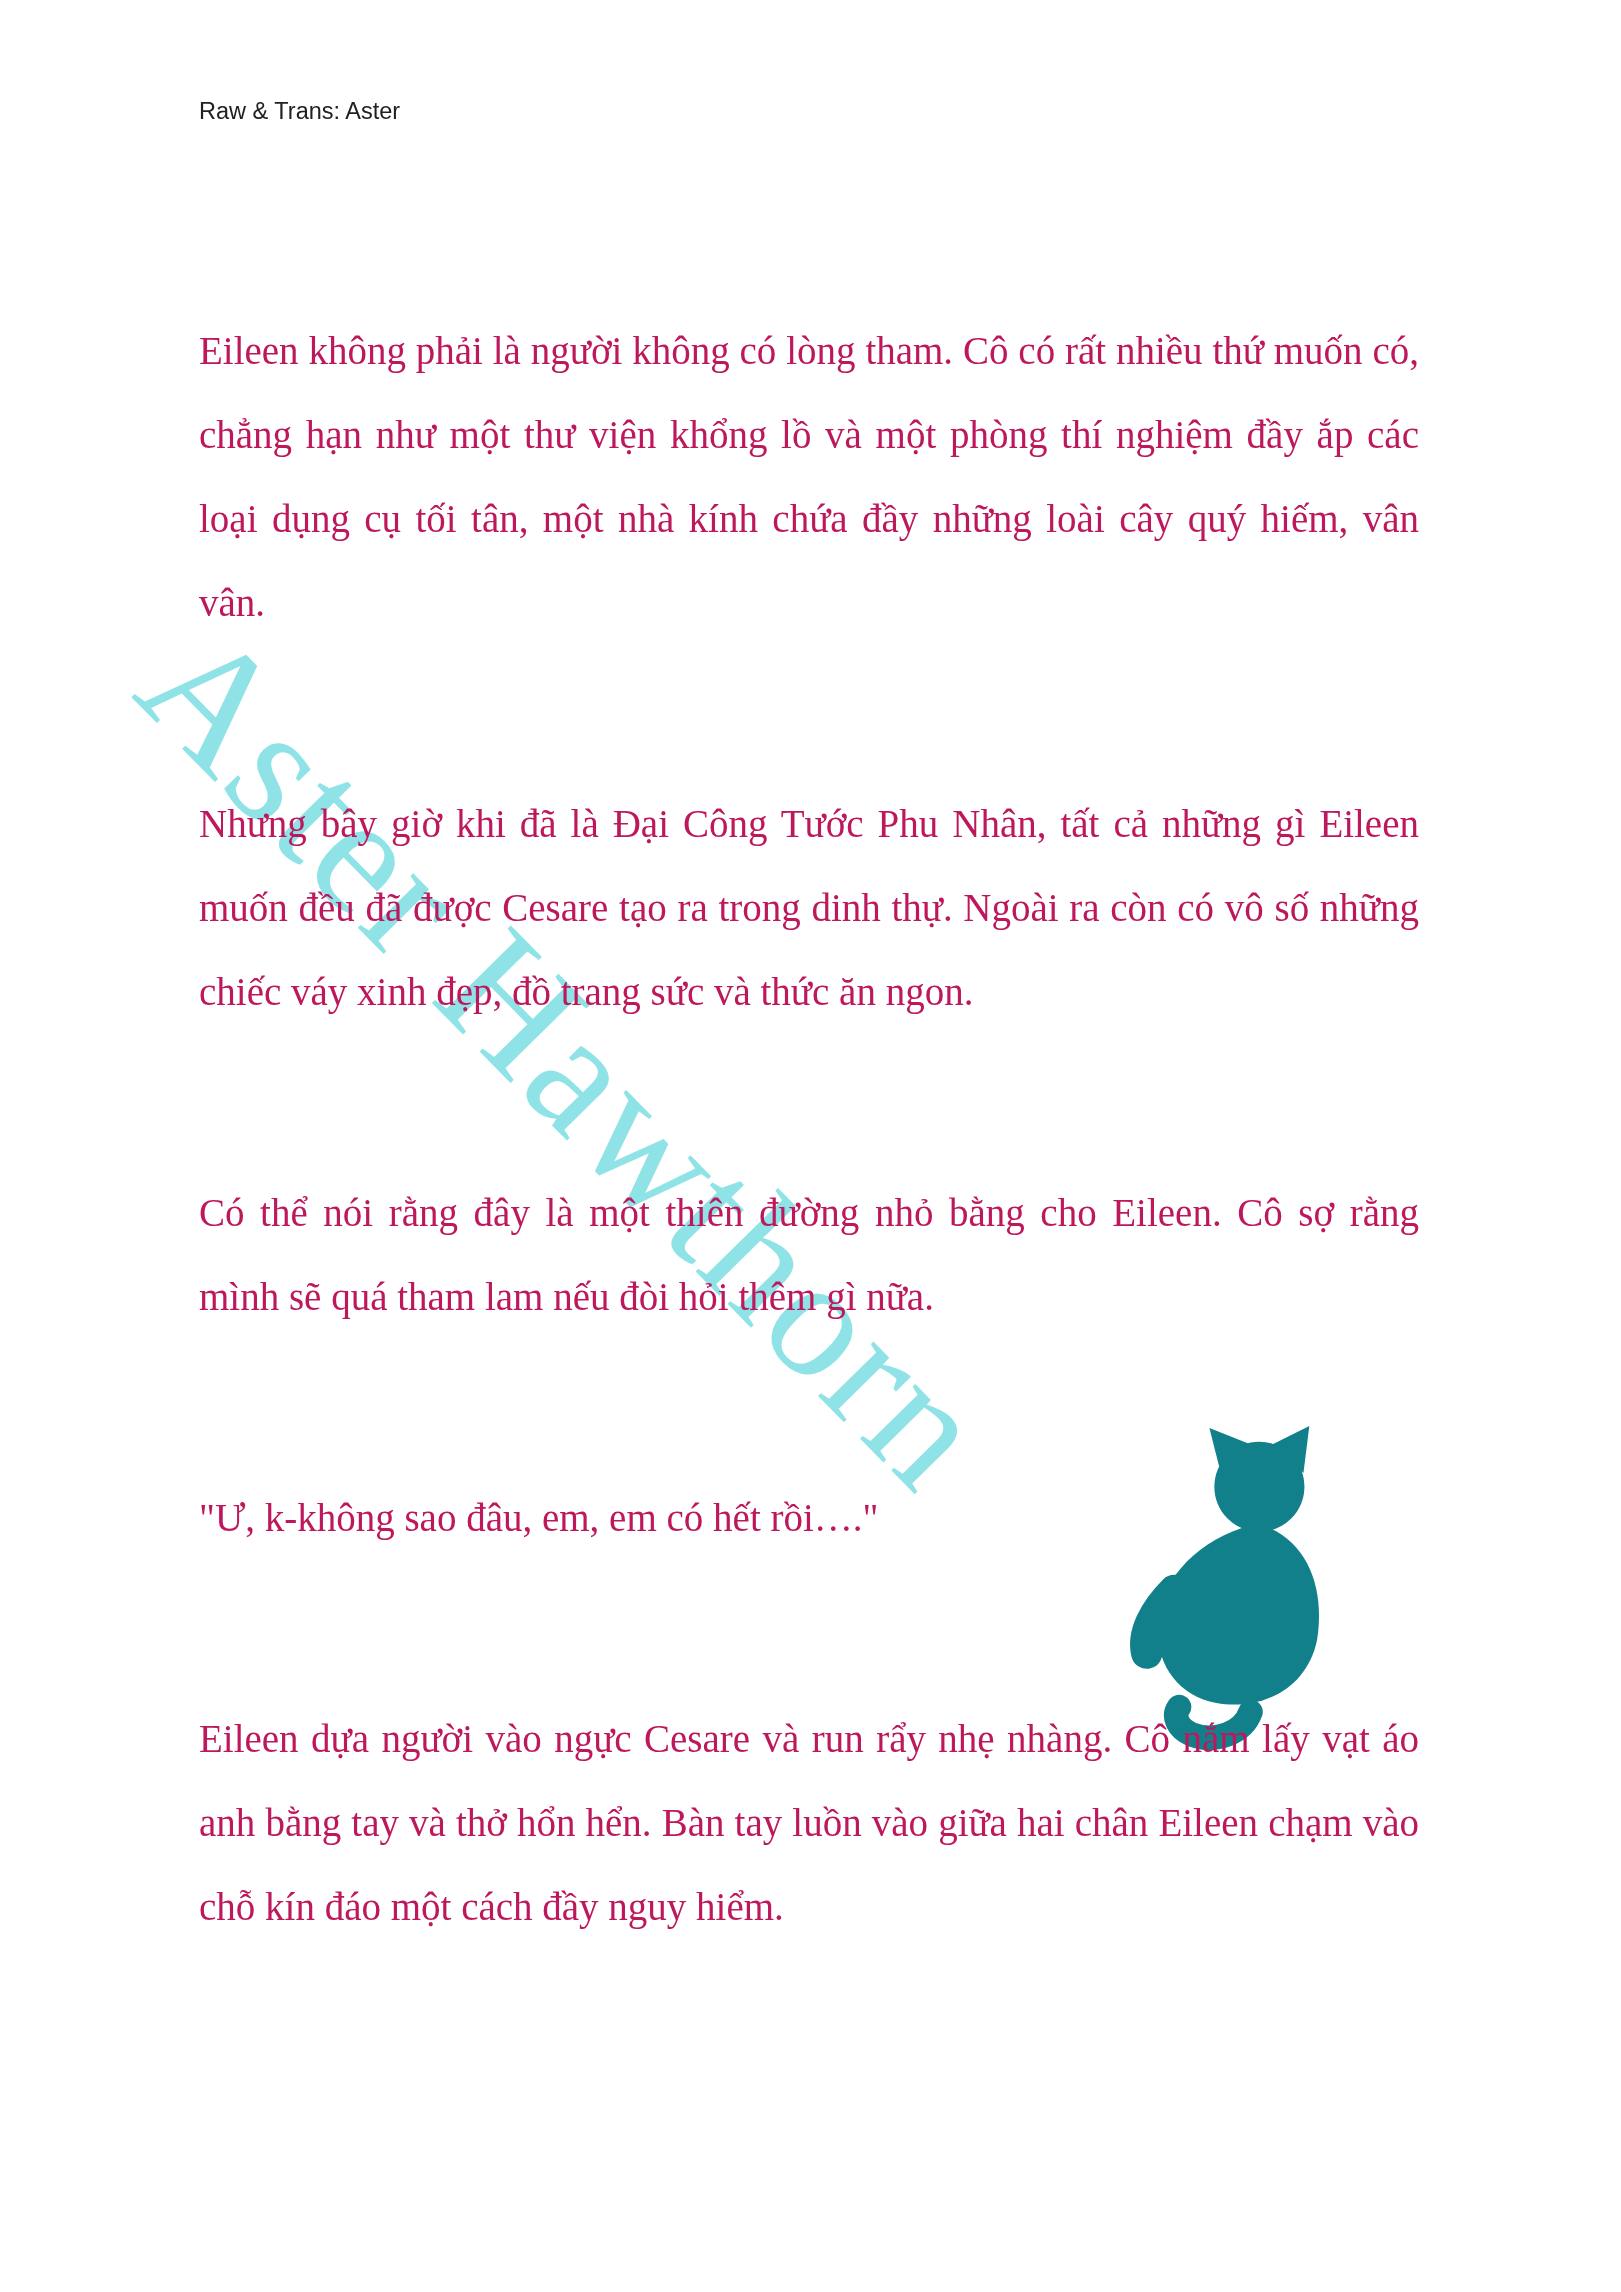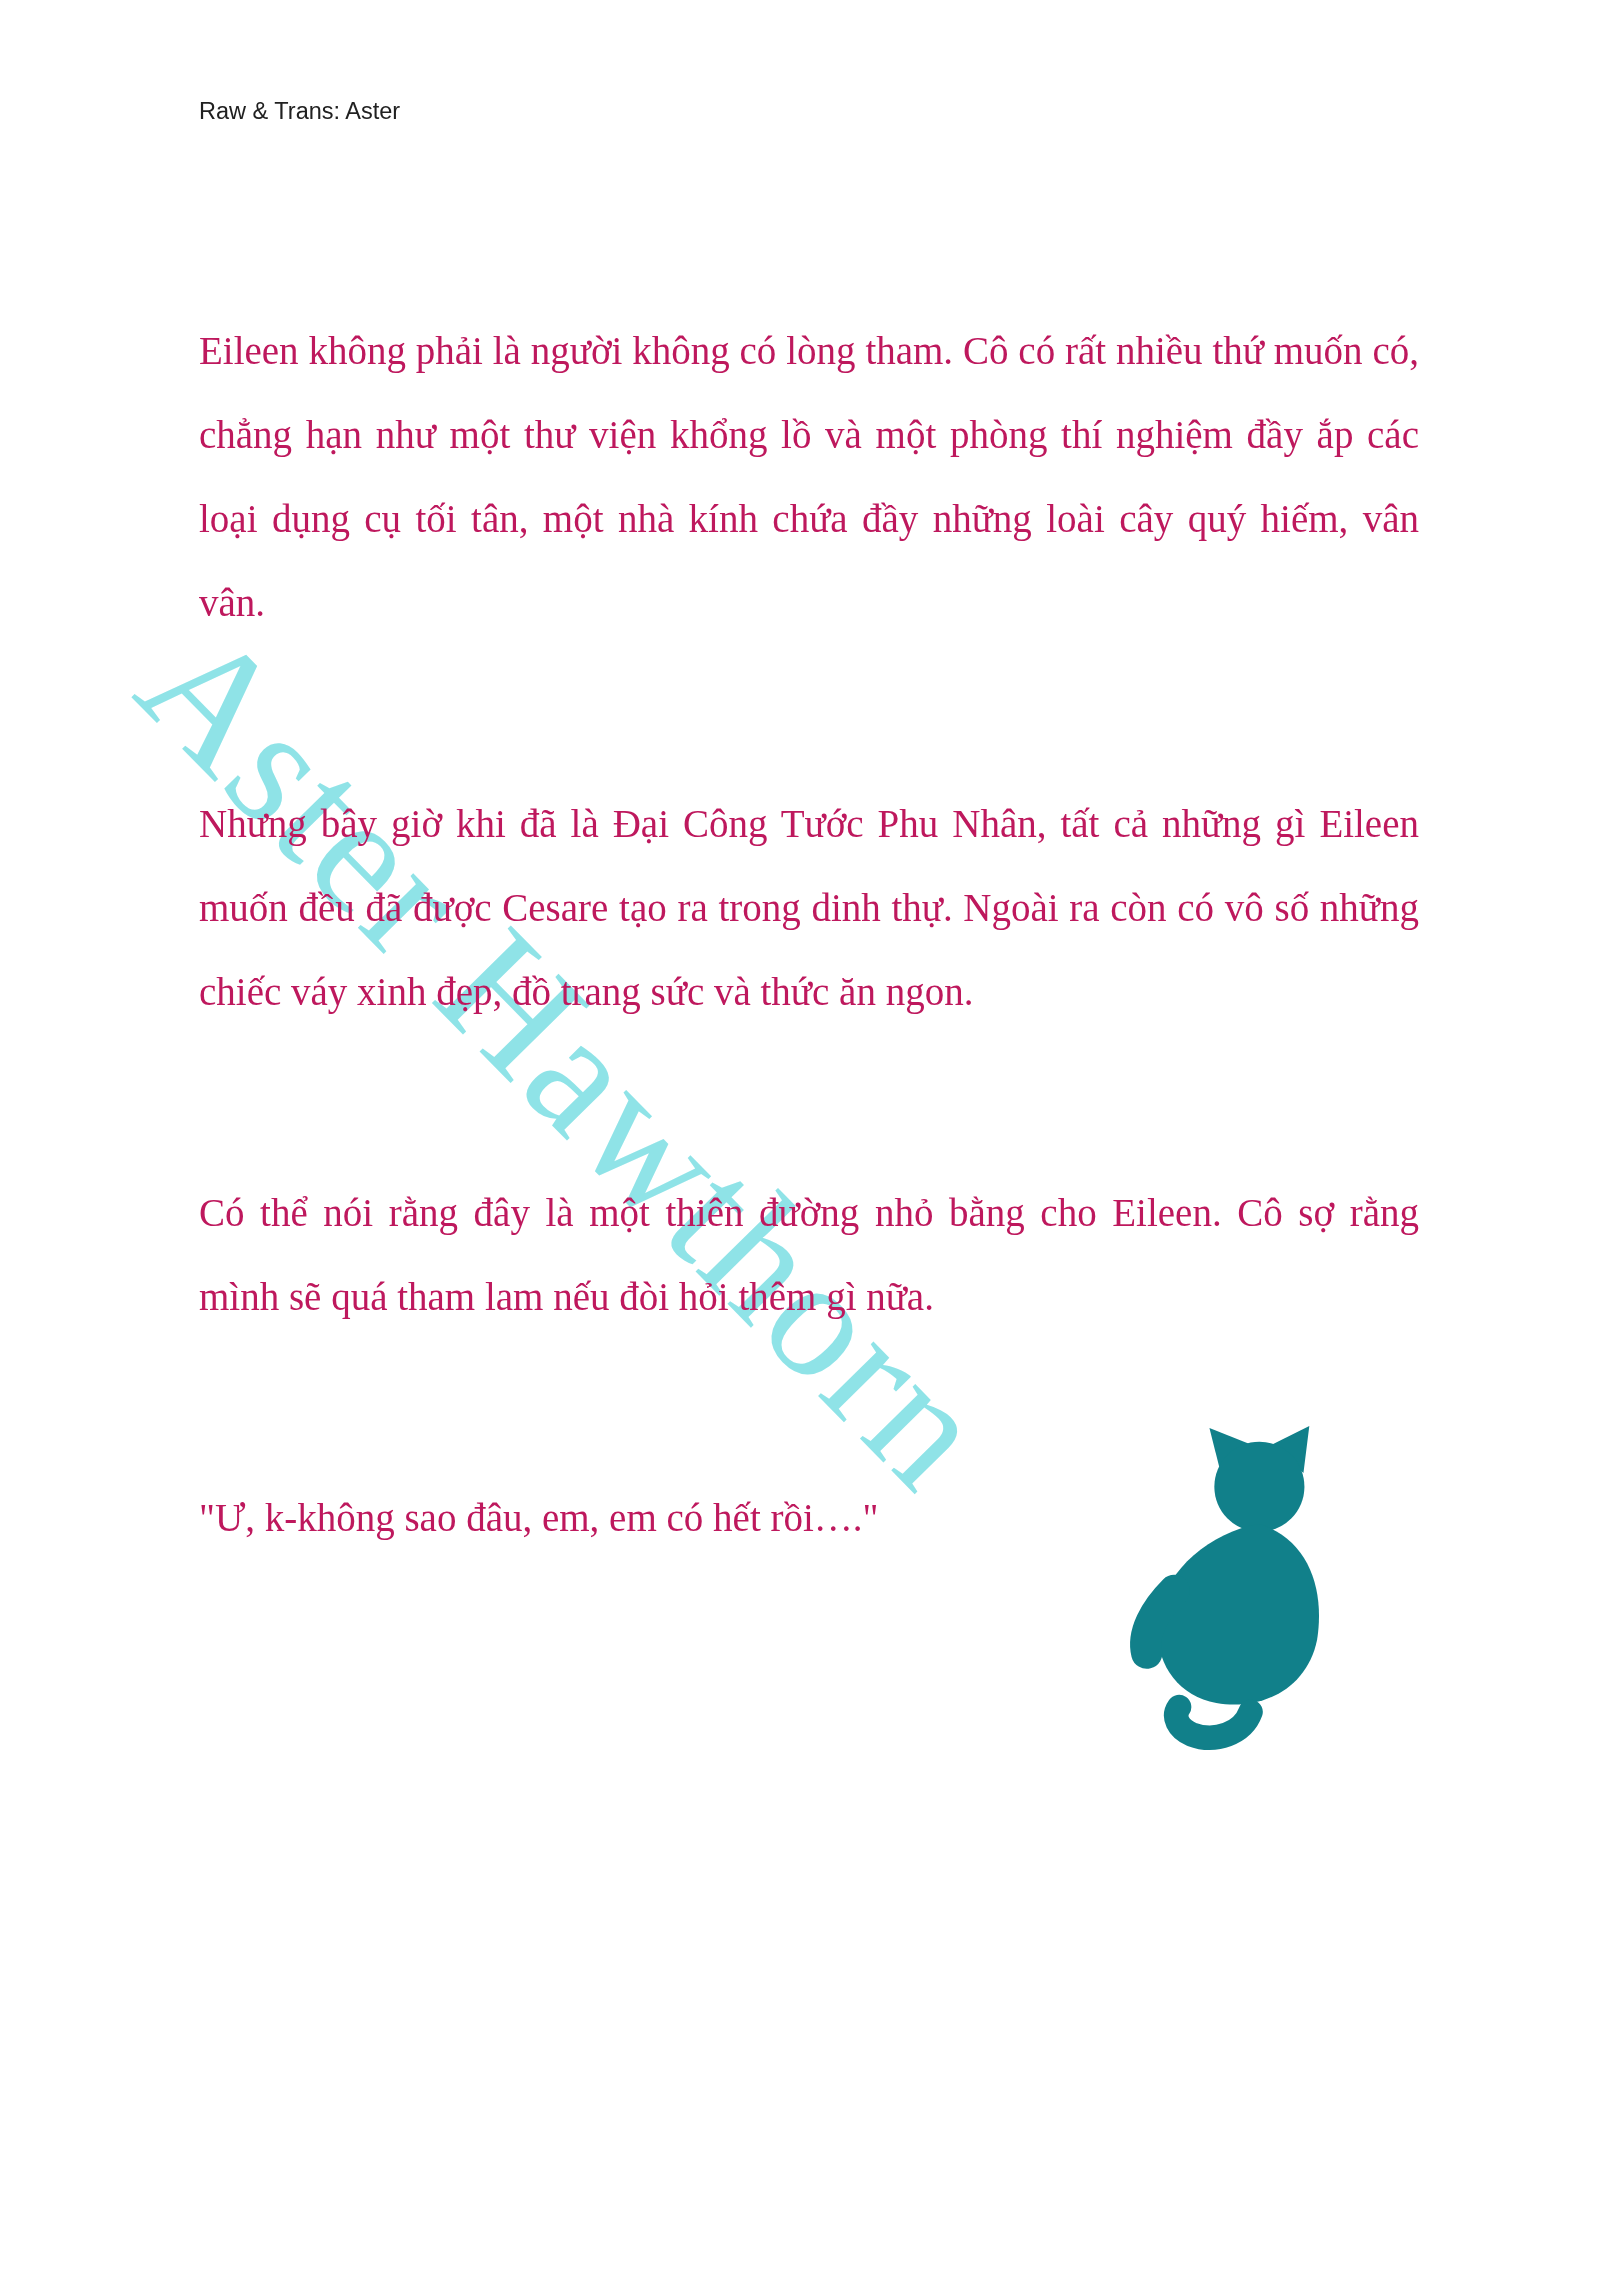--- a/index.html
+++ b/index.html
@@ -74,20 +74,21 @@
 
   <div class="credits-header">Raw &amp; Trans: Aster</div>
 
   <div class="watermark" style="color: rgb(116, 221, 226);">Aster Hawthorn</div>
 
   <div class="content">
     <p>Eileen không phải là người không có lòng tham. Cô có rất nhiều thứ muốn có, chẳng hạn như một thư viện khổng lồ và một phòng thí nghiệm đầy ắp các loại dụng cụ tối tân, một nhà kính chứa đầy những loài cây quý hiếm, vân vân.</p>
     <p>Nhưng bây giờ khi đã là Đại Công Tước Phu Nhân, tất cả những gì Eileen muốn đều đã được Cesare tạo ra trong dinh thự. Ngoài ra còn có vô số những chiếc váy xinh đẹp, đồ trang sức và thức ăn ngon.</p>
     <p>Có thể nói rằng đây là một thiên đường nhỏ bằng cho Eileen. Cô sợ rằng mình sẽ quá tham lam nếu đòi hỏi thêm gì nữa.</p>
     <p>"Ư, k-không sao đâu, em, em có hết rồi…."</p>
+    <p>Eileen dựa người vào ngực Cesare và run rẩy nhẹ nhàng. Cô nắm lấy vạt áo anh bằng tay và thở hổn hển. Bàn tay luồn vào giữa hai chân Eileen chạm vào chỗ kín đáo một cách đầy nguy hiểm.</p>
   </div>
 
   <div class="cat">
     <svg viewBox="0 0 215 335" xmlns="http://www.w3.org/2000/svg" aria-hidden="true">
 
       <polygon points="96,42 86,2 136,22" fill="#11808a"></polygon>
 
       <polygon points="148,20 188,0 182,48" fill="#11808a"></polygon>
 
       <circle cx="137" cy="62" r="46" fill="#11808a"></circle>

